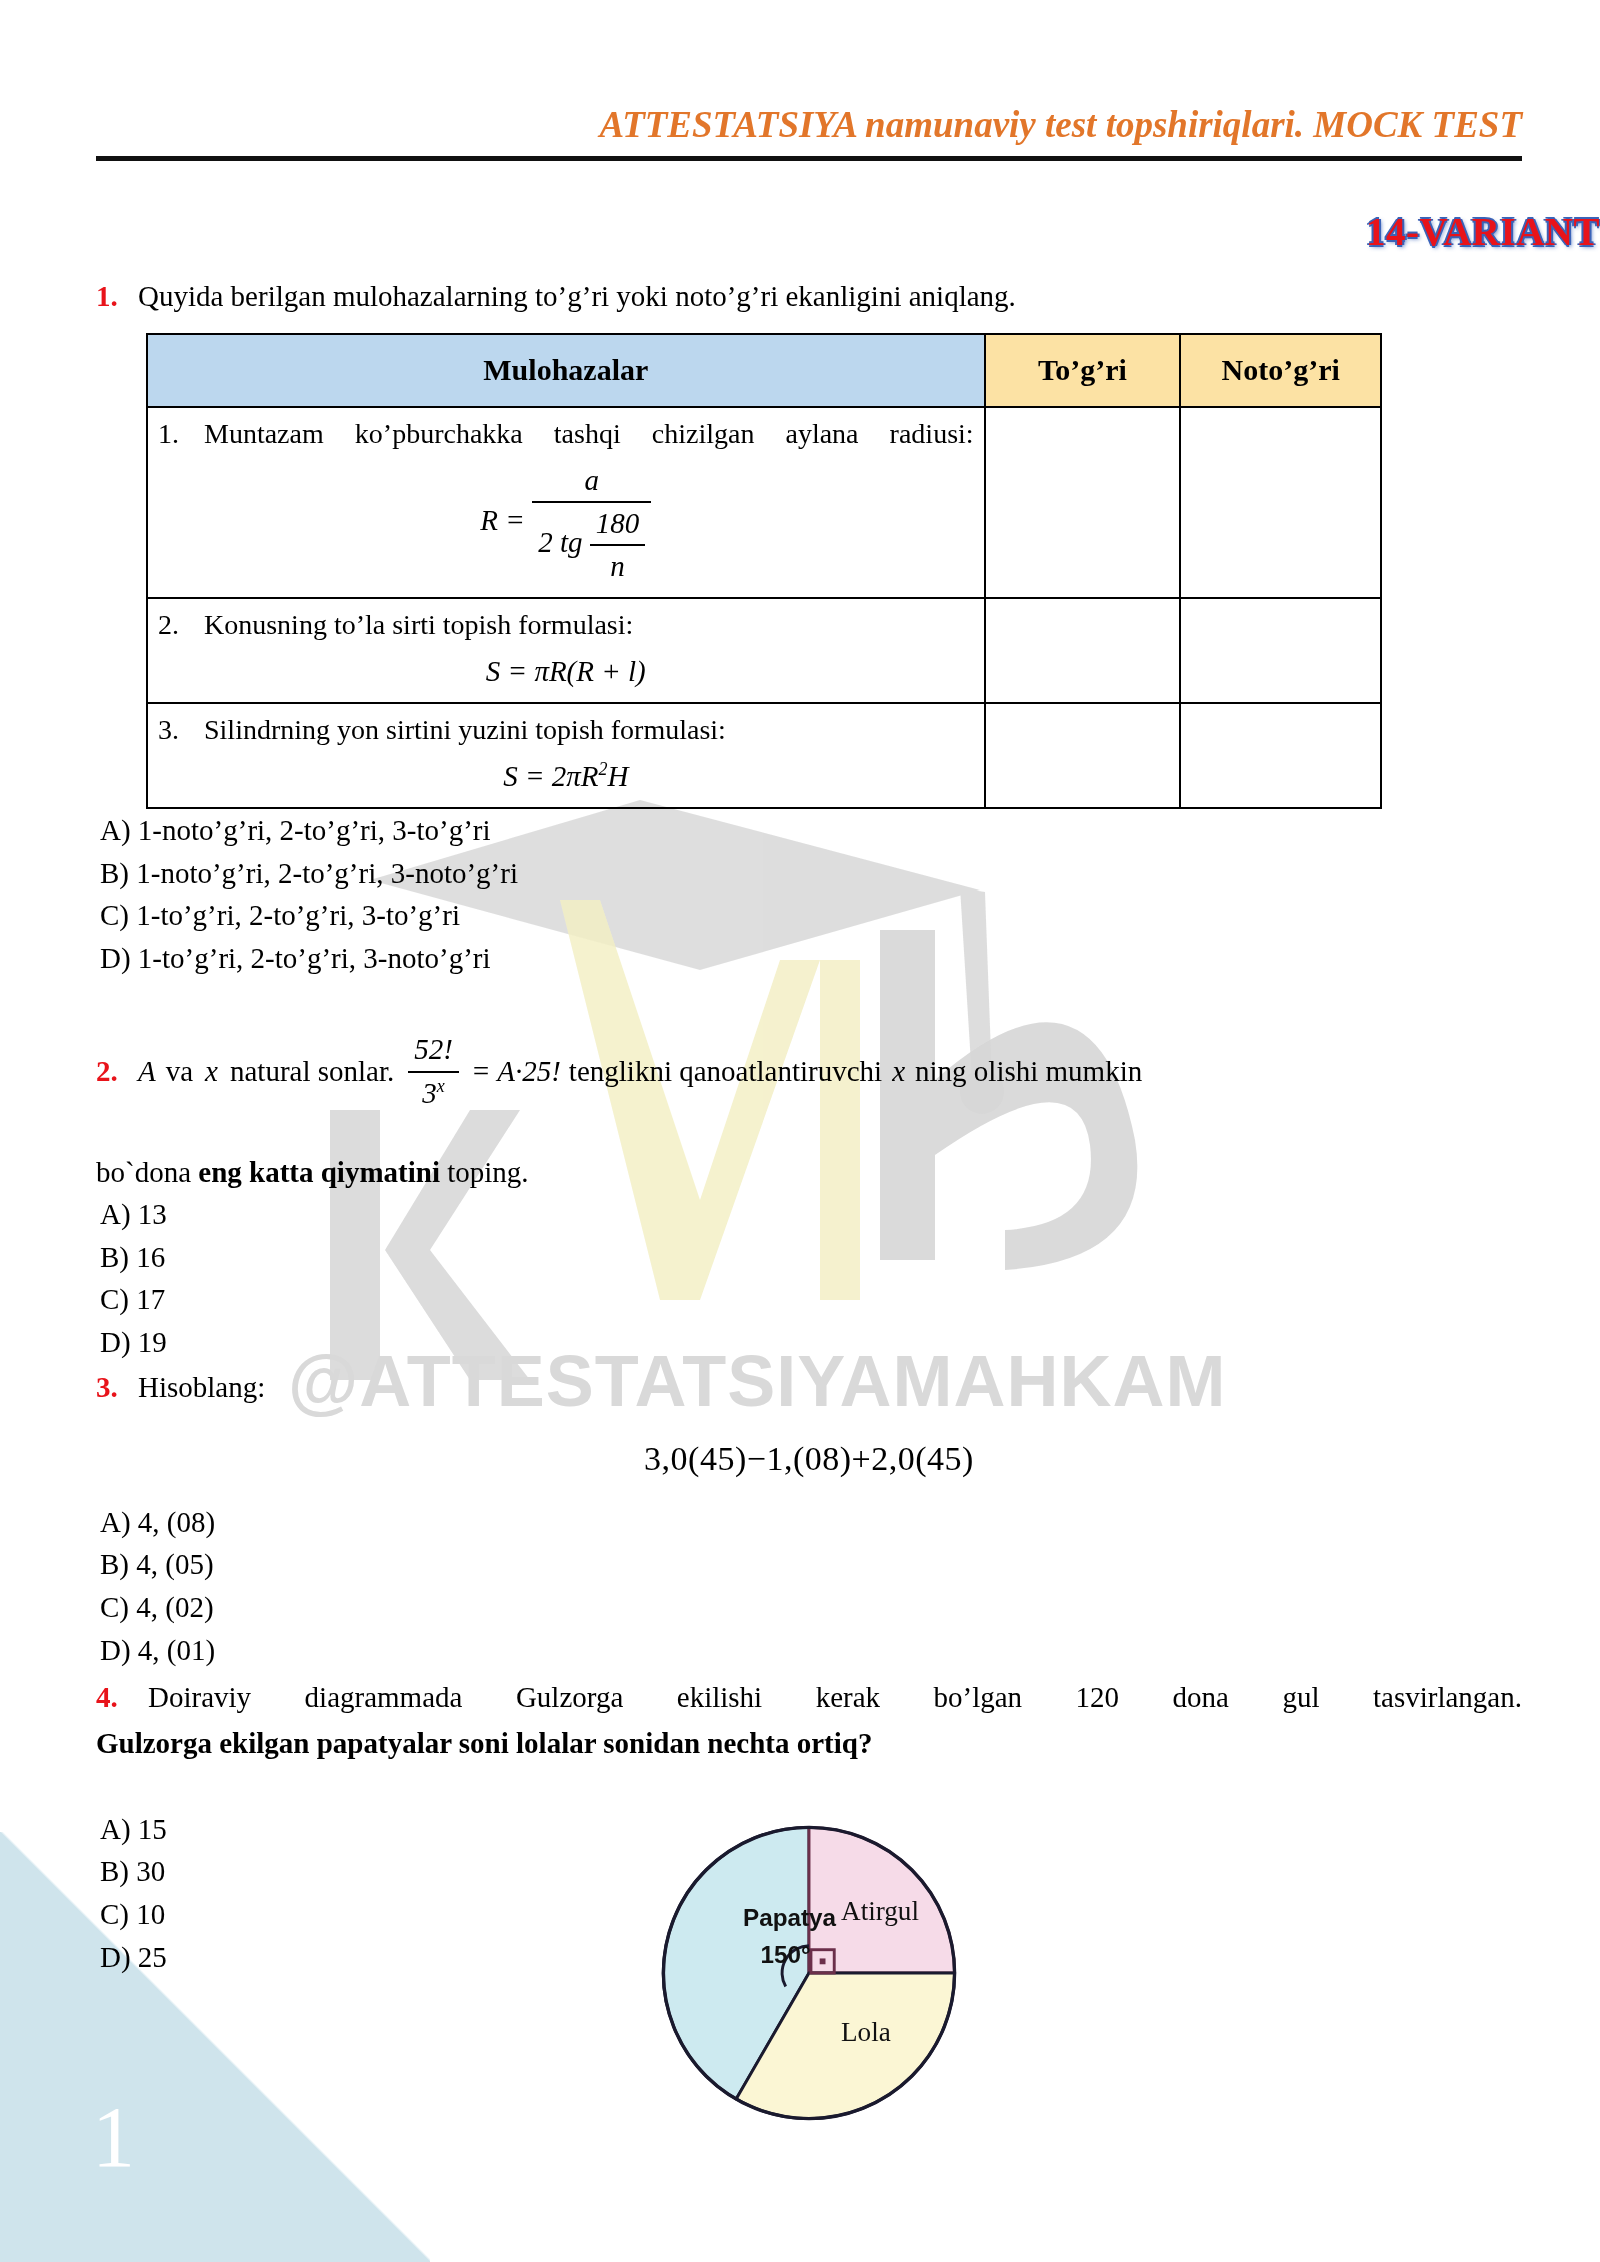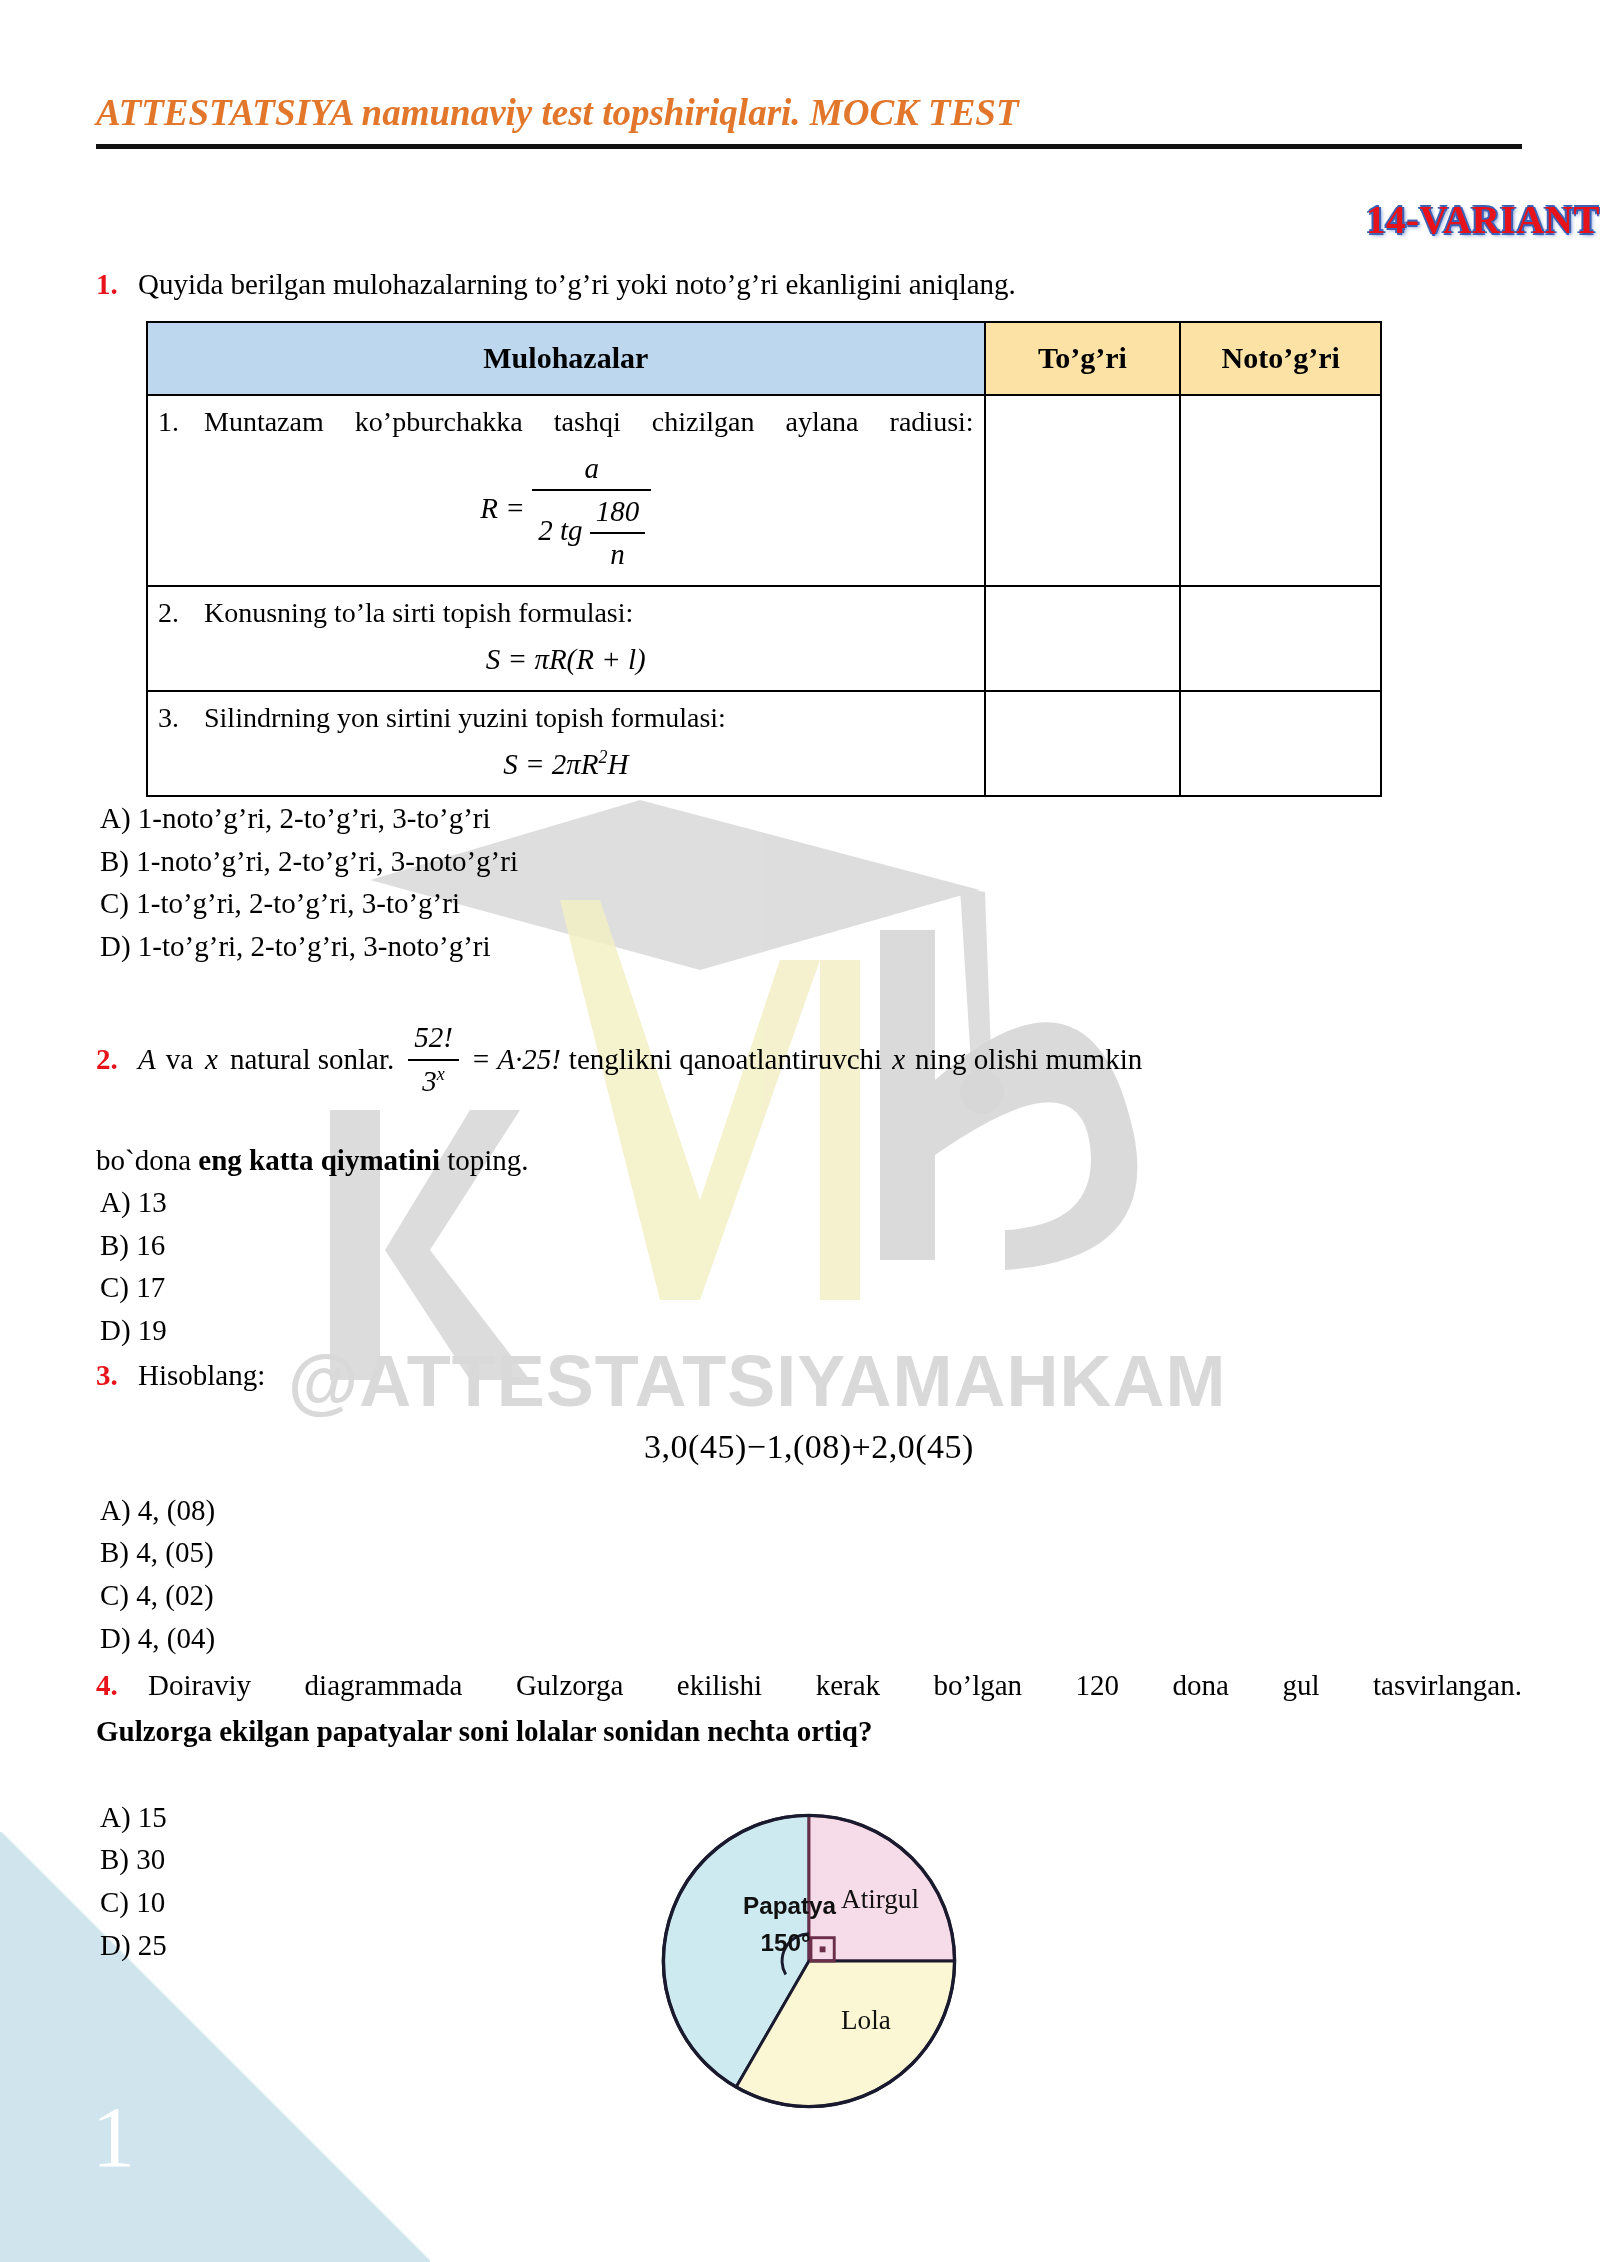--- a/index.html
+++ b/index.html
@@ -27,21 +27,21 @@
   }
   .wm-text{
     position:absolute; left:288px; top:1340px;
     font-family:"Liberation Sans", sans-serif;
     font-size:72px; font-weight:bold; letter-spacing:1px;
     color:#d9d9d9; z-index:1; white-space:nowrap;
   }
   
   .doc{position:relative; z-index:2;}
   .page-header{
-    margin:0 78px 0 96px; padding-top:91px; text-align:left;
+    margin:12px 78px 0 96px; padding-top:91px; text-align:right;
   }
   .page-header .title{
     color:#E2762A; font-style:italic; font-weight:bold;
     font-size:37px; font-family:"Liberation Serif", serif;
     white-space:nowrap;
   }
   .header-rule{
     margin:10px 78px 0 96px; border-bottom:5px solid #111;
   }
   .variant{
@@ -228,21 +228,21 @@
     <div class="opt">D) 19</div>
 
     <div class="q-line" style="margin-top:4px;">
       <span class="qnum">3.</span>
       <span class="qtext">Hisoblang:</span>
     </div>
     <div class="q3formula">3,0(45)−1,(08)+2,0(45)</div>
     <div class="opt">A) 4, (08)</div>
     <div class="opt">B) 4, (05)</div>
     <div class="opt">C) 4, (02)</div>
-    <div class="opt">D) 4, (04)</div>
+    <div class="opt">D) 4, (01)</div>
 
     <div style="display:flex; align-items:flex-start; margin-top:6px;">
       <span class="qnum" style="width:52px;flex:none;">4.</span>
       <span class="just" style="flex:1;">Doiraviy diagrammada Gulzorga ekilishi kerak bo’lgan 120 dona gul tasvirlangan.</span>
     </div>
     <div style="font-weight:bold; margin-top:4px;">Gulzorga ekilgan papatyalar soni lolalar sonidan nechta ortiq?</div>
 
     <div class="q4wrap" style="margin-top:44px;">
       <div class="q4opts">
         <div class="opt">A) 15</div>

